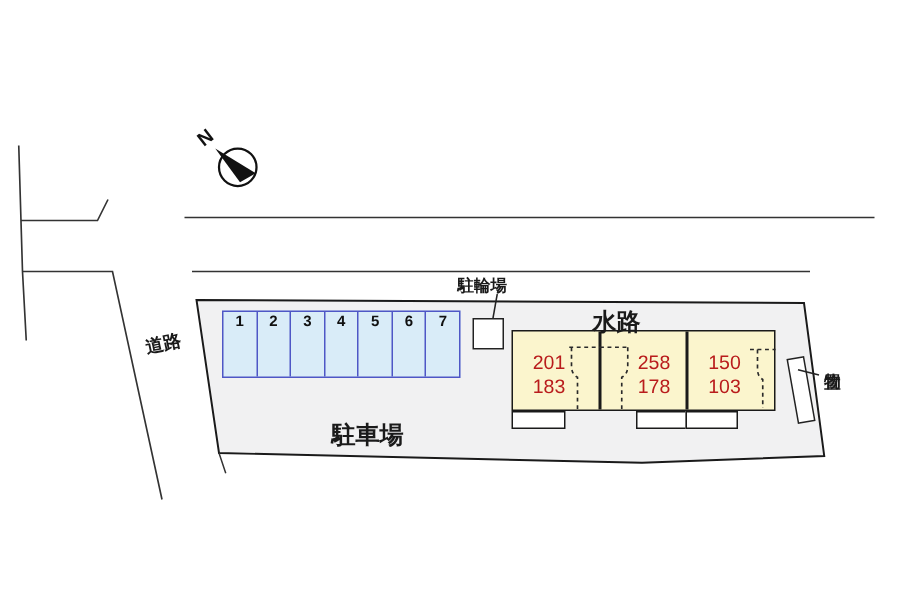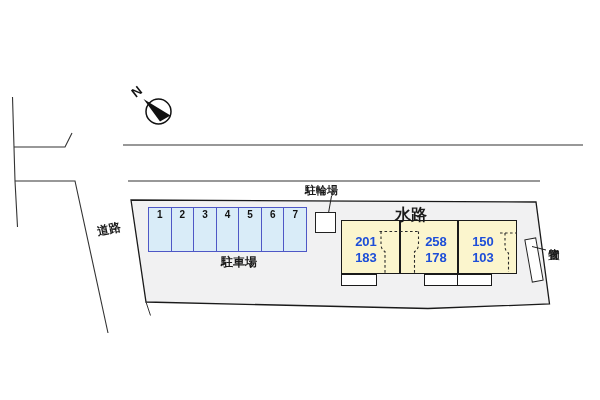--- a/index.html
+++ b/index.html
@@ -5,21 +5,21 @@
   html,body{margin:0;padding:0;background:#fff;}
   #stage{
     position:relative;width:600px;height:400px;background:#ffffff;overflow:hidden;
     font-family:"Liberation Sans","DejaVu Sans",sans-serif;color:#111;
   }
   svg{position:absolute;left:0;top:0;}
   #base-svg{z-index:1;}
   #top-svg{z-index:4;pointer-events:none;}
   .lbl{position:absolute;z-index:3;font-weight:bold;color:#1a1a1a;white-space:nowrap;}
   #road-label{left:97px;top:221px;font-size:12px;transform:rotate(-12deg);}
-  #parking-label{left:221px;top:254px;font-size:12px;}
+  #parking-label{left:221px;top:280px;font-size:16px;}
   #bicycle-label{left:305px;top:183px;font-size:11px;}
   #waterway-label{left:395px;top:181px;font-size:16px;margin-top:24px;}
   #storage-label{left:546px;top:239px;font-size:11px;writing-mode:vertical-rl;letter-spacing:1px;}
   #north-label{left:132px;top:84px;font-size:13px;transform:rotate(-38deg);z-index:3;position:absolute;font-weight:bold;}
   
   #parking-block{
     position:absolute;z-index:2;left:148px;top:207px;width:159px;height:45px;
     display:flex;border:1.6px solid #4e57c6;background:#d9ecf8;box-sizing:border-box;
   }
   .stall{flex:1;border-left:1.2px solid #4e57c6;text-align:center;box-sizing:border-box;}
@@ -32,21 +32,21 @@
   }
   
   #building{
     position:absolute;z-index:2;left:341px;top:220px;width:176px;height:54px;
     background:#fbf5cd;border:1.6px solid #1a1a1a;box-sizing:border-box;
   }
   .wall{position:absolute;top:0;bottom:0;width:1.5px;background:#1a1a1a;}
   #wall-1{left:57px;} #wall-2{left:115px;}
   .unit-label{
     position:absolute;z-index:3;width:26px;text-align:center;
-    font-size:13px;line-height:16px;font-weight:700;color:#1d4ed8;
+    font-size:13px;line-height:16px;font-weight:400;color:#b91c1c;
   }
   #unit-label-1{left:353px;top:234px;}
   #unit-label-2{left:423px;top:234px;}
   #unit-label-3{left:470px;top:234px;}
   .porch{position:absolute;z-index:2;background:#ffffff;border:1.2px solid #1a1a1a;box-sizing:border-box;height:12px;top:273.5px;}
   #porch-1{left:341px;width:36px;}
   #porch-2{left:424px;width:34px;}
   #porch-3{left:457px;width:35px;}
   
   #storage-shed{

